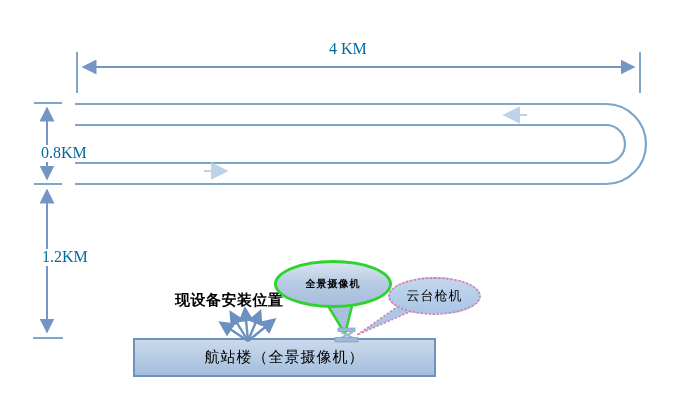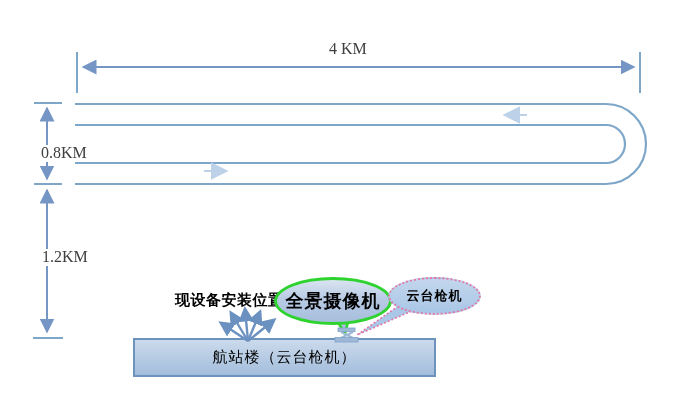--- a/index.html
+++ b/index.html
@@ -4,63 +4,63 @@
 <style>
   html,body{margin:0;padding:0;background:#ffffff;}
   #stage{
     position:relative;width:681px;height:415px;background:#ffffff;
     font-family:"Liberation Sans",sans-serif;overflow:hidden;
   }
   .abs{position:absolute;}
   
   .dim-label{
     font-family:"Liberation Serif","DejaVu Serif",serif;
-    font-size:16px;color:#404040;background:#fff;line-height:1.05;
+    font-size:16px;color:#0369a1;background:#fff;line-height:1.05;
     z-index:3;white-space:nowrap;padding:0 2px;
   }
   
   .cn{
     font-family:"Liberation Sans","DejaVu Sans",sans-serif;
     color:#000;white-space:nowrap;z-index:3;
   }
   #install-label{left:175px;top:291px;font-size:15px;font-weight:600;letter-spacing:.5px;}
   
   .callout{
     display:flex;align-items:center;justify-content:center;
     border-radius:50%;z-index:4;text-align:center;
   }
   #callout-panoramic{
-    left:274px;top:277px;width:112px;height:42px;
+    left:274px;top:260px;width:112px;height:42px;
     border:3px solid #2fd32f;
     background:linear-gradient(180deg,#d9e4f1 0%,#b9cbe4 45%,#a6bedd 100%);
-    font-size:18px;font-weight:600;letter-spacing:1px;
+    font-size:10px;font-weight:600;letter-spacing:1px;
   }
   #callout-ptz{
     left:388px;top:277px;width:89px;height:34px;
     border:2px dotted #e078a8;
     background:linear-gradient(180deg,#c3d6ec 0%,#a9c6e7 100%);
-    font-size:13px;font-weight:700;letter-spacing:1px;justify-content:center;
+    font-size:13px;font-weight:400;letter-spacing:1px;justify-content:center;
   }
   
   #terminal{
     left:133px;top:338px;width:299px;height:35px;
     background:linear-gradient(180deg,#cbdaec 0%,#b3c9e2 60%,#a2bddc 100%);
     border:2px solid #6d93bd;z-index:1;
     display:flex;align-items:center;justify-content:center;
     font-size:15px;letter-spacing:1px;
   }
   #diagram-svg{left:0;top:0;z-index:2;pointer-events:none;}
 </style>
 </head>
 <body>
 
 <div id="stage">
 
   <div id="terminal" class="abs">
-    <span>航站楼（云台枪机）</span>
+    <span>航站楼（全景摄像机）</span>
   </div>
 
   <svg id="diagram-svg" class="abs" width="681" height="415" viewBox="0 0 681 415">
     <defs>
       <marker id="mDim" viewBox="0 0 10 10" refX="9" refY="5" markerWidth="7.5" markerHeight="7.5" orient="auto-start-reverse">
         <path d="M0 0 L10 5 L0 10 z" fill="#7596c5"></path>
       </marker>
       <marker id="mFade" viewBox="0 0 10 10" refX="8" refY="5" markerWidth="9" markerHeight="9" orient="auto-start-reverse">
         <path d="M0 0 L10 5 L0 10 z" fill="#bdd2e8"></path>
       </marker>

